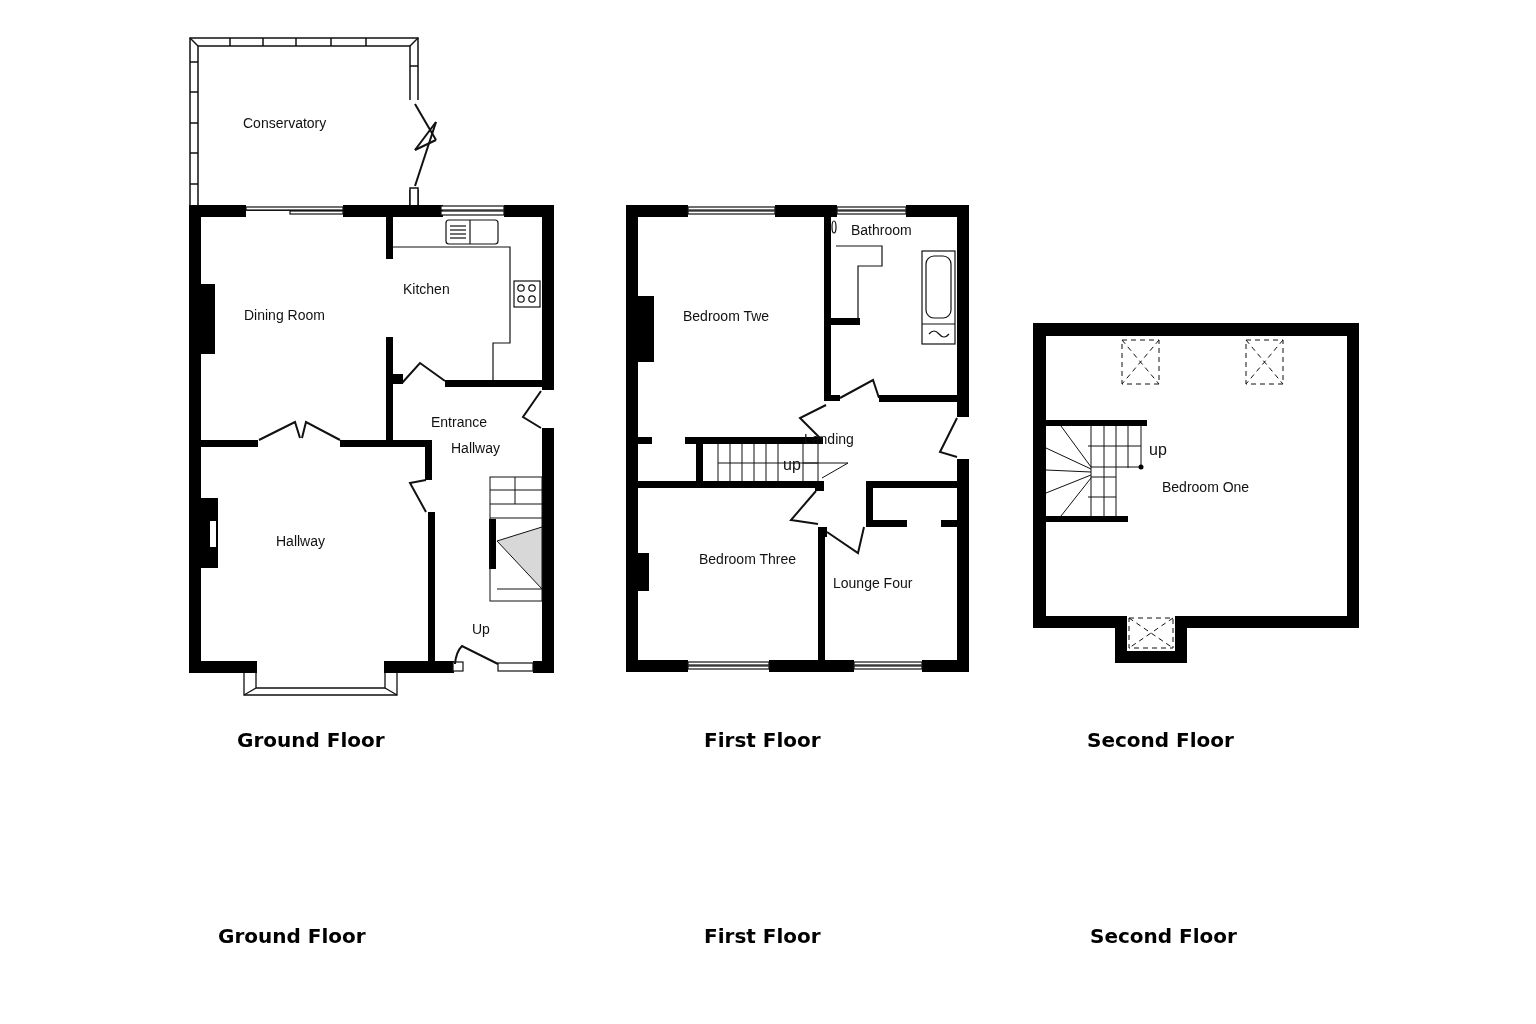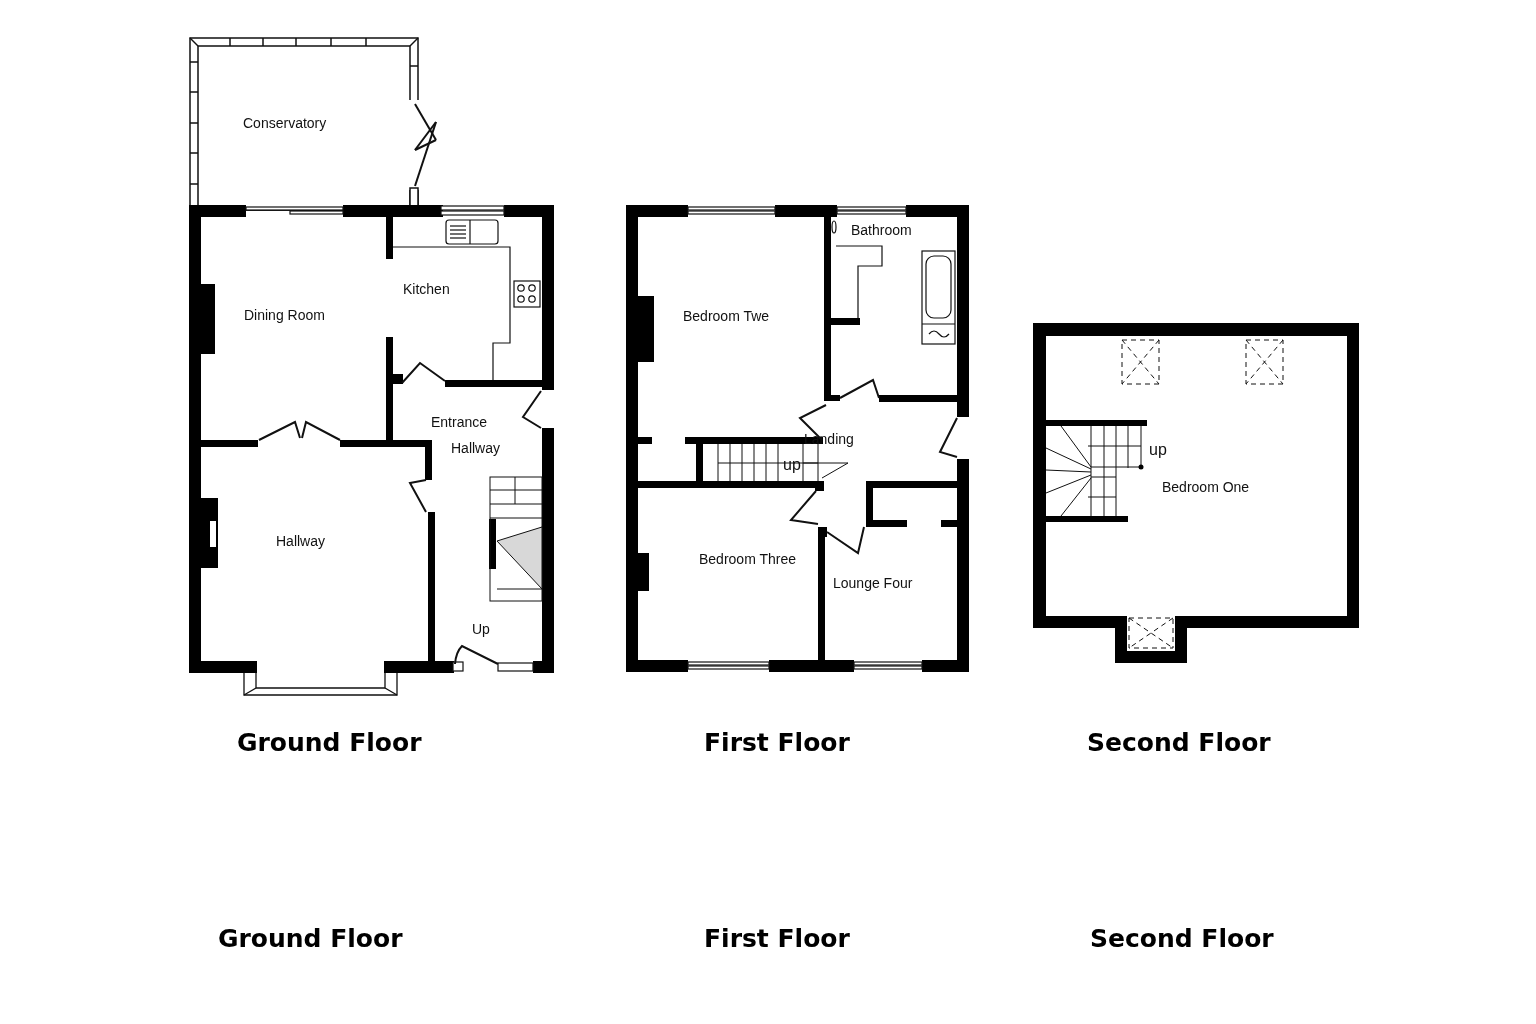--- a/index.html
+++ b/index.html
@@ -1,20 +1,20 @@
 <!DOCTYPE html>
 <html><head>
 <meta charset="utf-8">
 <style>
   html,body{margin:0;padding:0;background:#ffffff;}
   body{width:1536px;height:1024px;position:relative;overflow:hidden;font-family:"Liberation Sans",sans-serif;}
   svg{position:absolute;left:0;top:0;}
   .room{position:absolute;font-family:"Liberation Sans",sans-serif;font-size:14px;color:#111;white-space:nowrap;line-height:1.3;text-align:center;}
   .small{font-size:16px;}
-  .floor{position:absolute;font-family:"DejaVu Sans",sans-serif;font-weight:bold;font-size:25px;color:#000;white-space:nowrap;}
+  .floor{position:absolute;font-family:"DejaVu Sans",sans-serif;font-weight:bold;font-size:20px;color:#000;white-space:nowrap;}
 </style>
 </head>
 <body>
 
 <svg width="1536" height="1024" viewBox="0 0 1536 1024">
 
   <g>
 
     <g fill="none" stroke="#111" stroke-width="1.5">
       <rect x="190" y="38" width="228" height="172"></rect>

